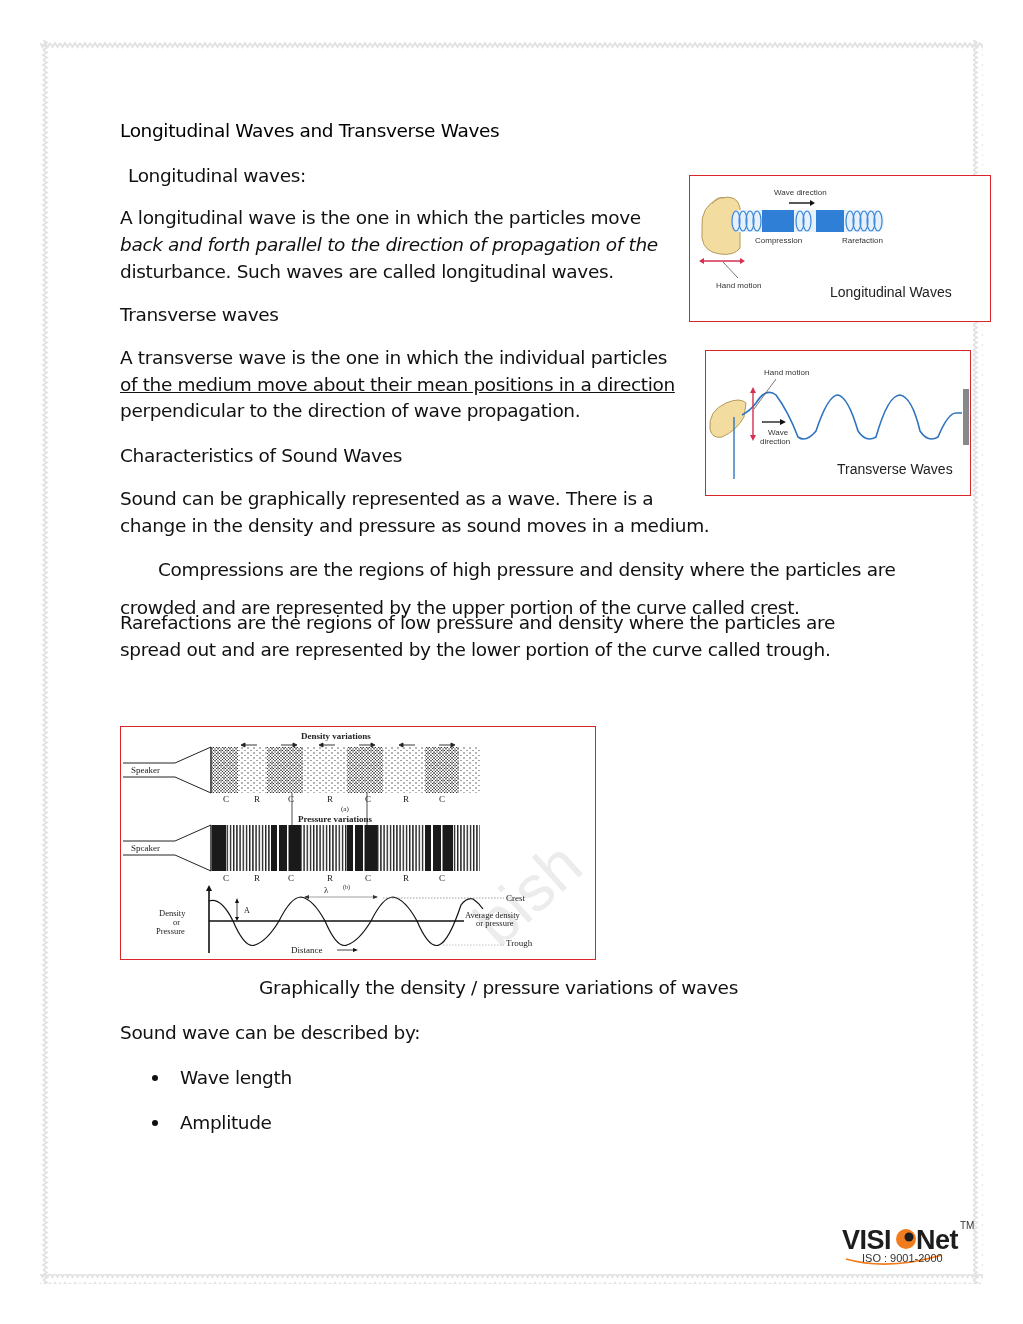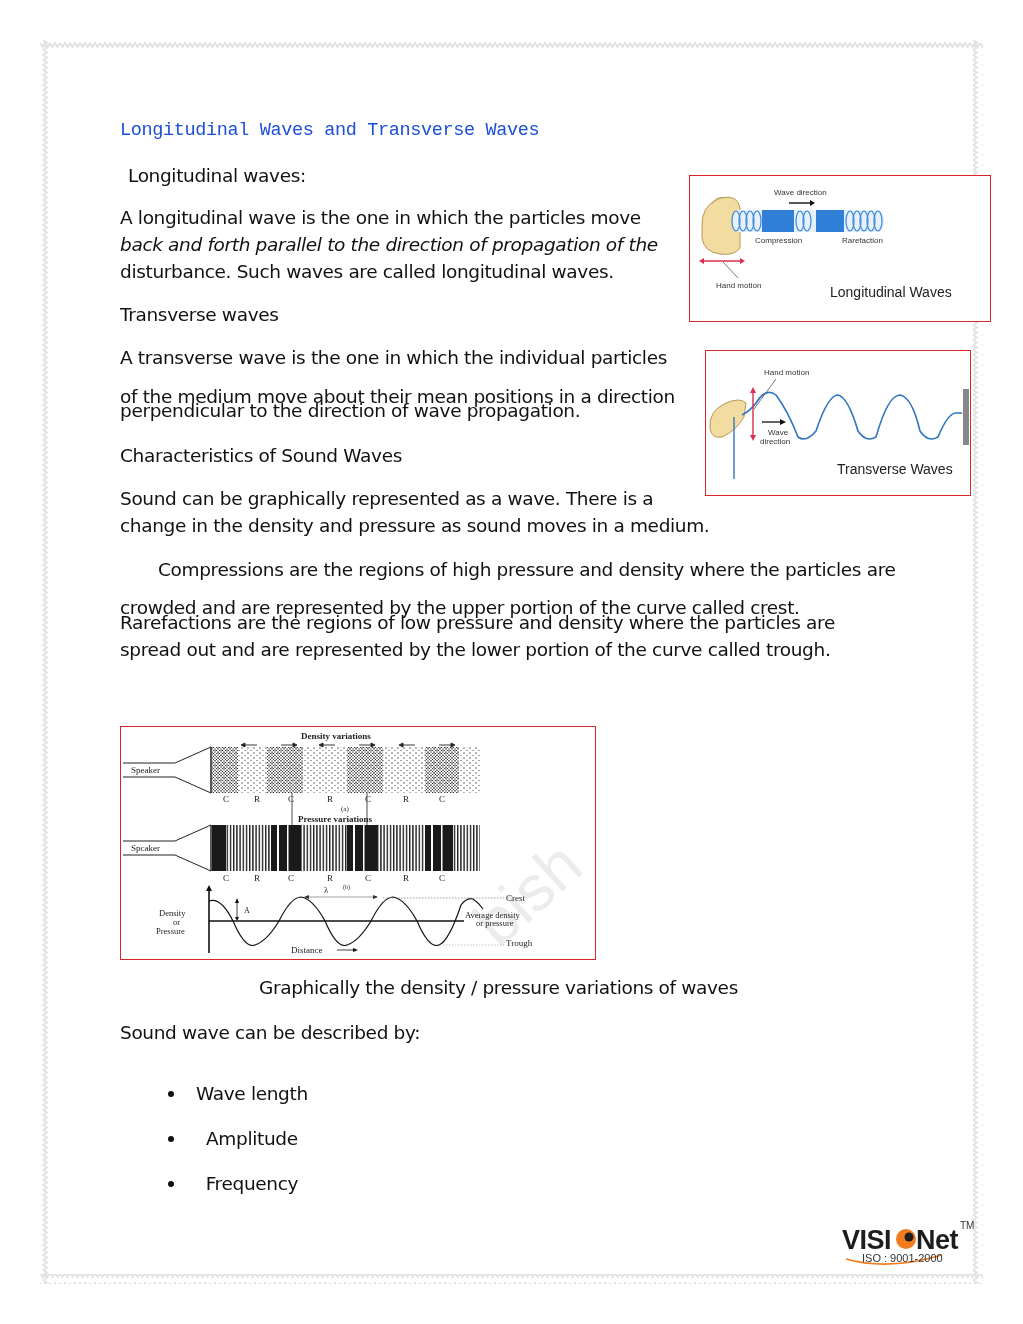--- a/index.html
+++ b/index.html
@@ -3,23 +3,23 @@
 <meta charset="utf-8">
 <style>
   html, body { margin: 0; padding: 0; background: #ffffff; }
   body { width: 1023px; height: 1324px; position: relative; overflow: hidden;
          font-family: "DejaVu Sans", sans-serif; color: #111; }
   .frame { position: absolute; left: 40px; top: 40px; width: 943px; height: 1244px;
            box-sizing: border-box; }
   .frame svg { position: absolute; left: 0; top: 0; }
   .txt { position: absolute; left: 120px; font-size: 18.5px; line-height: 26.5px;
          letter-spacing: -0.35px; white-space: nowrap; }
-  .title { color: #1d4ed8; font-family: Liberation Mono, monospace; }
+  .title { color: #000000; }
   .figbox { position: absolute; border: 1.5px solid #d9262b; box-sizing: border-box; background: #fff; }
-  .bullets { position: absolute; left: 120px; top: 1064px; margin: 16px; padding: 0; list-style: none; text-align: center; }
+  .bullets { position: absolute; left: 120px; top: 1064px; margin: 0; padding: 0; list-style: none; }
   .bullets li { position: relative; font-size: 18.5px; letter-spacing: -0.35px; height: 45px; line-height: 28px; padding-left: 60px; }
   .bullets li .dot { position: absolute; left: 32px; top: 11px; width: 6px; height: 6px; border-radius: 50%; background: #111; }
   .caption { position: absolute; left: 259px; top: 977px; font-size: 18.5px; letter-spacing: -0.35px; white-space: nowrap; }
   .logo { position: absolute; left: 838px; top: 1215px; width: 140px; height: 55px; }
 </style>
 </head>
 <body>
 
 <div class="frame">
   <svg width="943" height="1244" viewBox="0 0 943 1244">
@@ -45,21 +45,21 @@
 <div>
   <div class="txt" style="top:205px;">A longitudinal wave is the one in which the particles move</div>
   <div class="txt" style="top:232px;font-style:italic;">back and forth parallel to the direction of propagation of the</div>
   <div class="txt" style="top:259px;">disturbance. Such waves are called longitudinal waves.</div>
 </div>
 
 <div class="txt" style="top:302px;">Transverse waves</div>
 
 <div>
   <div class="txt" style="top:345px;">A transverse wave is the one in which the individual particles</div>
-  <div class="txt" style="top:384px;">of the medium move about their mean positions in a direction</div>
+  <div class="txt" style="top:372px;text-decoration:underline;">of the medium move about their mean positions in a direction</div>
   <div class="txt" style="top:398px;">perpendicular to the direction of wave propagation.</div>
 </div>
 
 <div class="txt" style="top:443px;">Characteristics of Sound Waves</div>
 
 <div>
   <div class="txt" style="top:486px;">Sound can be graphically represented as a wave. There is a</div>
   <div class="txt" style="top:513px;">change in the density and pressure as sound moves in a medium.</div>
 </div>
 
@@ -259,21 +259,20 @@
   </svg>
 </div>
 
 <div class="caption">Graphically the density / pressure variations of waves</div>
 
 <div class="txt" style="top:1020px;">Sound wave can be described by:</div>
 
 <ul class="bullets">
   <li><span class="dot"></span><span>Wave length</span></li>
   <li><span class="dot"></span><span>Amplitude</span></li>
-  <li><span class="dot"></span><span>Frequency</span></li>
 </ul>
 
 <div class="logo">
   <svg width="140" height="55" viewBox="0 0 140 55">
     <path d="M8 44 Q50 56 104 40" fill="none" stroke="#f07c1e" stroke-width="1.6"></path>
     <text x="4" y="34" font-size="27" font-weight="bold" fill="#1d1d1d" font-family="Liberation Sans, sans-serif" letter-spacing="-0.5">VISI</text>
     <circle cx="68" cy="24" r="10" fill="#f07c1e"></circle>
     <circle cx="71" cy="22" r="4.5" fill="#1d1d1d"></circle>
     <text x="78" y="34" font-size="27" font-weight="bold" fill="#1d1d1d" font-family="Liberation Sans, sans-serif" letter-spacing="-0.5">Net</text>
     <text x="122" y="14" font-size="10" fill="#333" font-family="Liberation Sans, sans-serif">TM</text>

